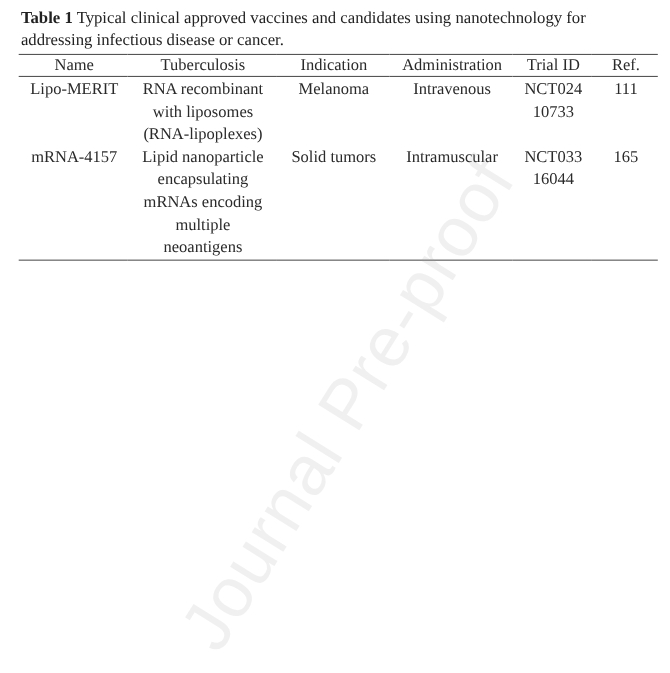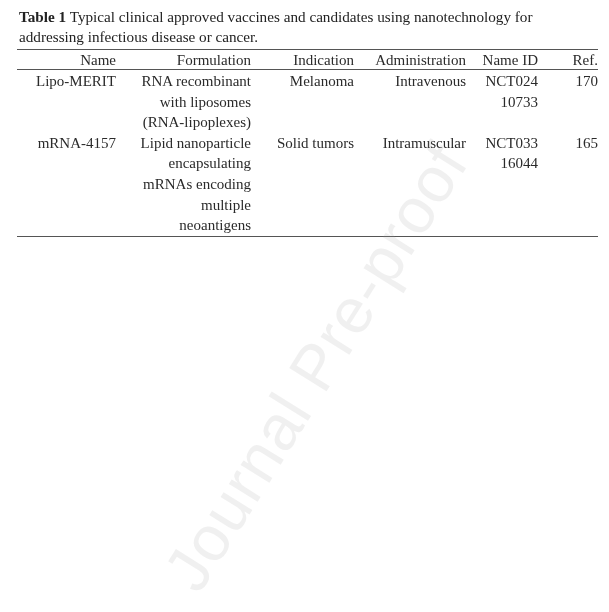--- a/index.html
+++ b/index.html
@@ -38,21 +38,21 @@
     }
     thead tr {
       border-top: 1.5px solid #555;
       border-bottom: 1.5px solid #555;
     }
     tbody tr:last-child {
       border-bottom: 1.5px solid #555;
       margin-left: 29px;
     }
     th, td {
-      text-align: right;
+      text-align: center;
       vertical-align: top;
       font-weight: normal;
       padding: 0 0 0 2px;
       line-height: 20.6px;
       font-size: 15px;
       white-space: pre-line;
     }
     th {
       padding-top: 1px;
       padding-bottom: 0px;
@@ -91,38 +91,38 @@
     <col class="c-name">
       <col class="c-form">
       <col class="c-ind">
       <col class="c-adm">
       <col class="c-trial">
       <col class="c-ref">
   </colgroup>
   <thead>
     <tr>
       <th>Name</th>
-      <th>Formulation</th>
+      <th>Tuberculosis</th>
       <th>Indication</th>
       <th>Administration</th>
-      <th>Name ID</th>
+      <th>Trial ID</th>
       <th>Ref.</th>
     </tr>
   </thead>
   <tbody>
     <tr>
       <td>Lipo-MERIT</td>
       <td>RNA recombinant
 with liposomes
 (RNA-lipoplexes)</td>
       <td>Melanoma</td>
       <td>Intravenous</td>
       <td>NCT024
 10733</td>
-      <td>170</td>
+      <td>111</td>
     </tr>
     <tr>
       <td>mRNA-4157</td>
       <td>Lipid nanoparticle
 encapsulating
 mRNAs encoding
 multiple
 neoantigens</td>
       <td>Solid tumors</td>
       <td>Intramuscular</td>

